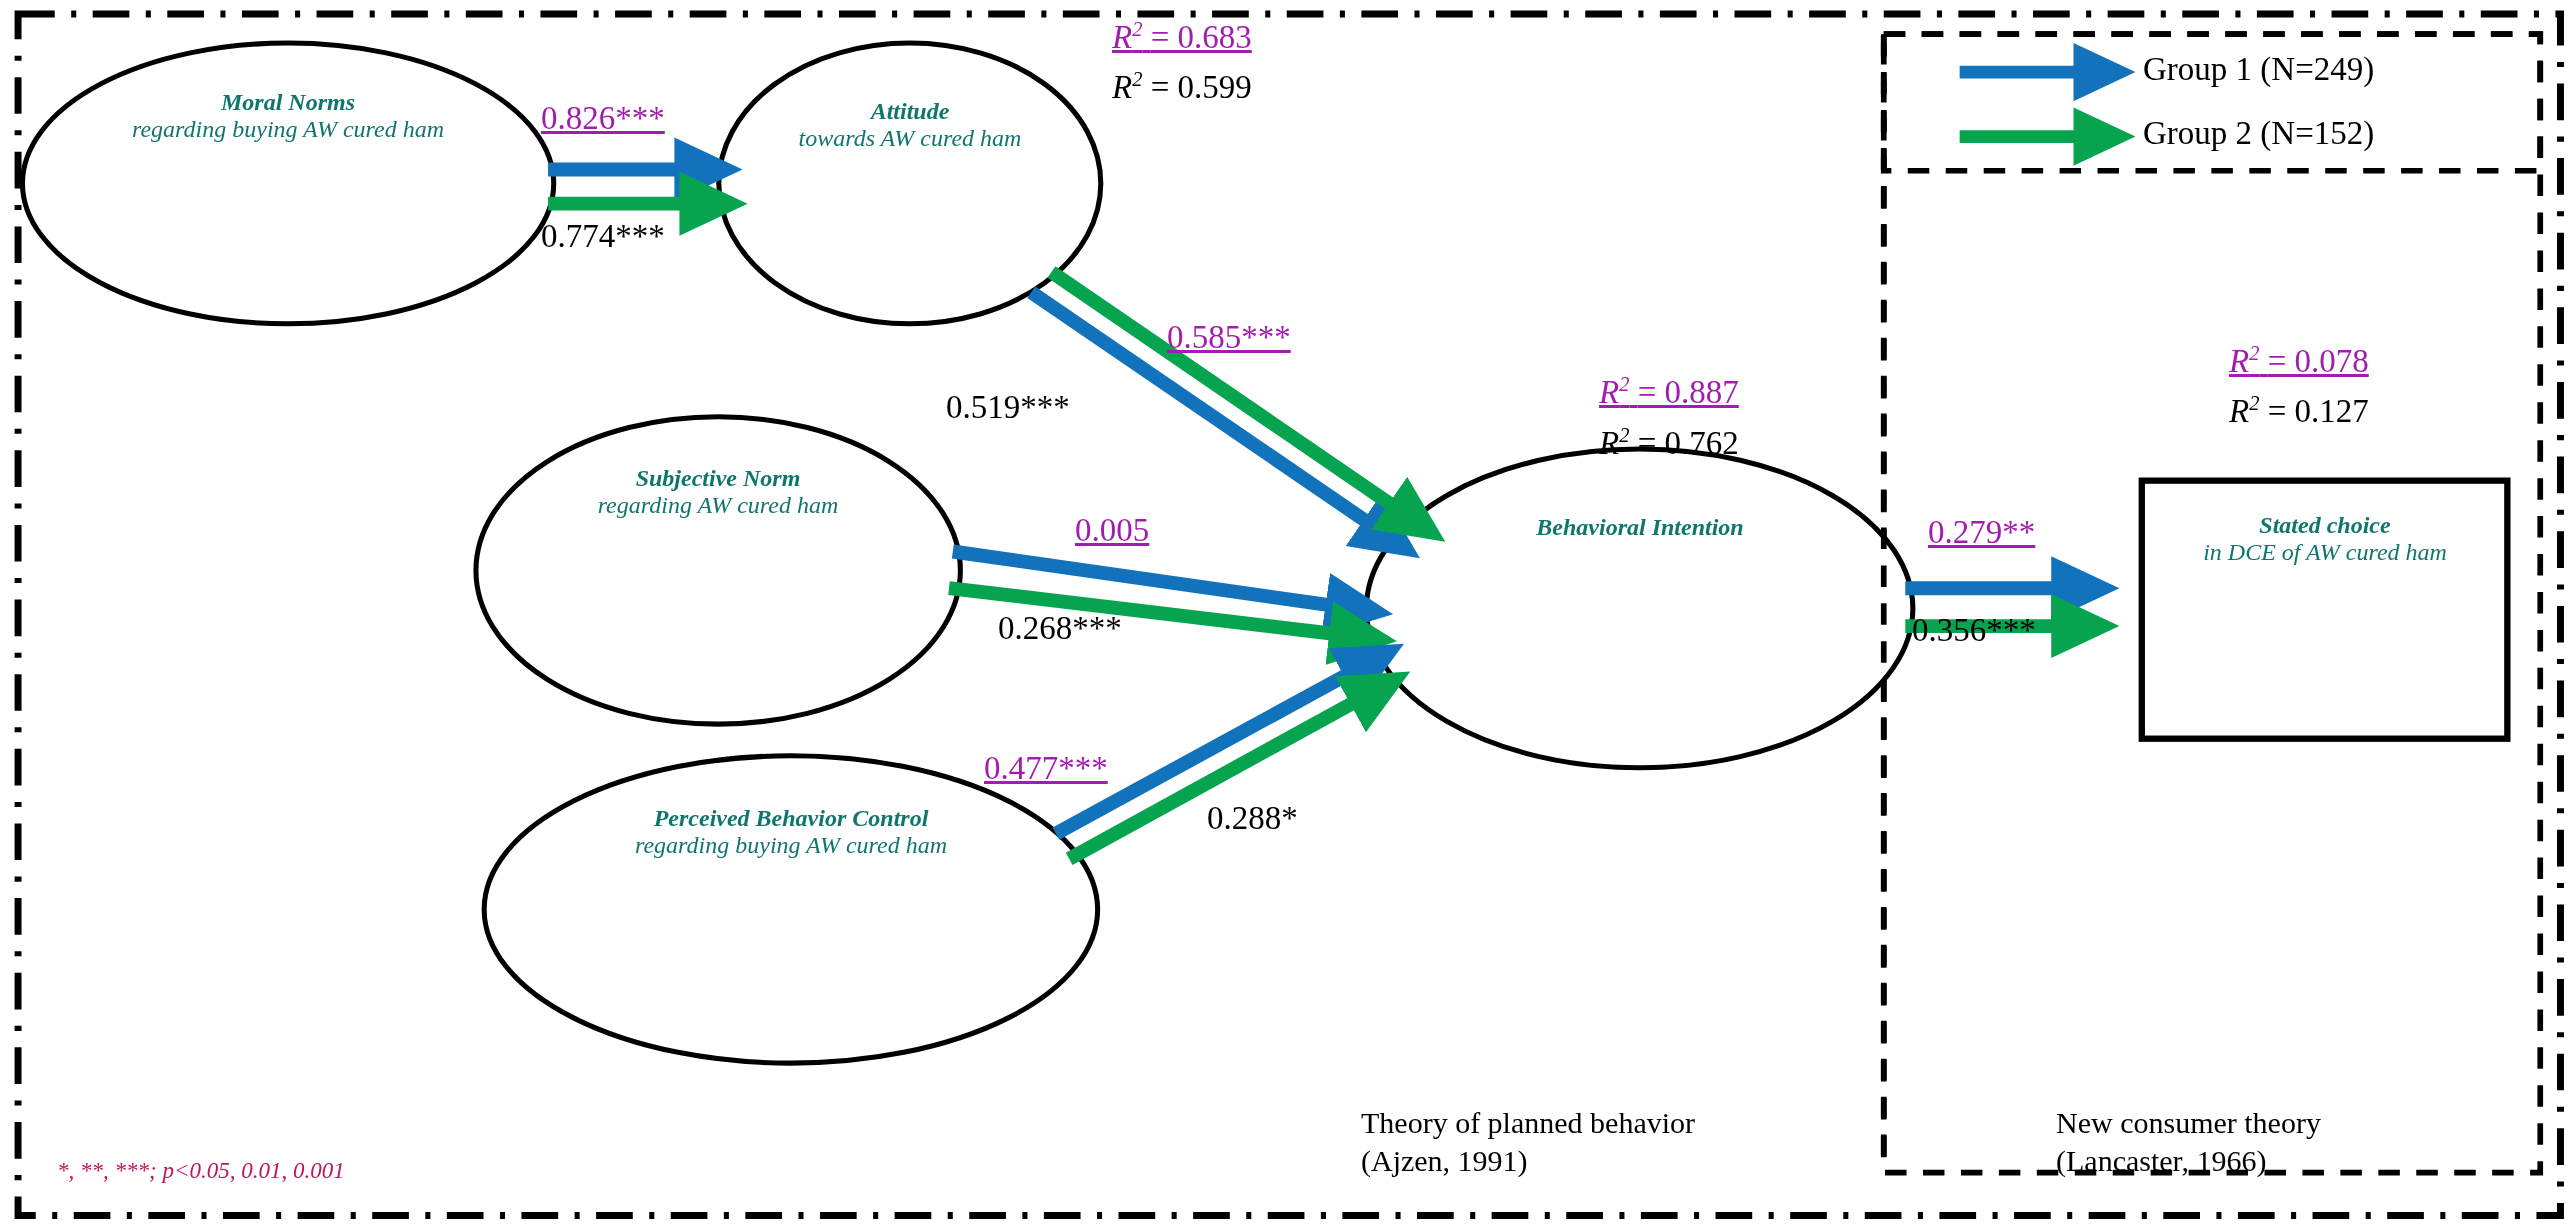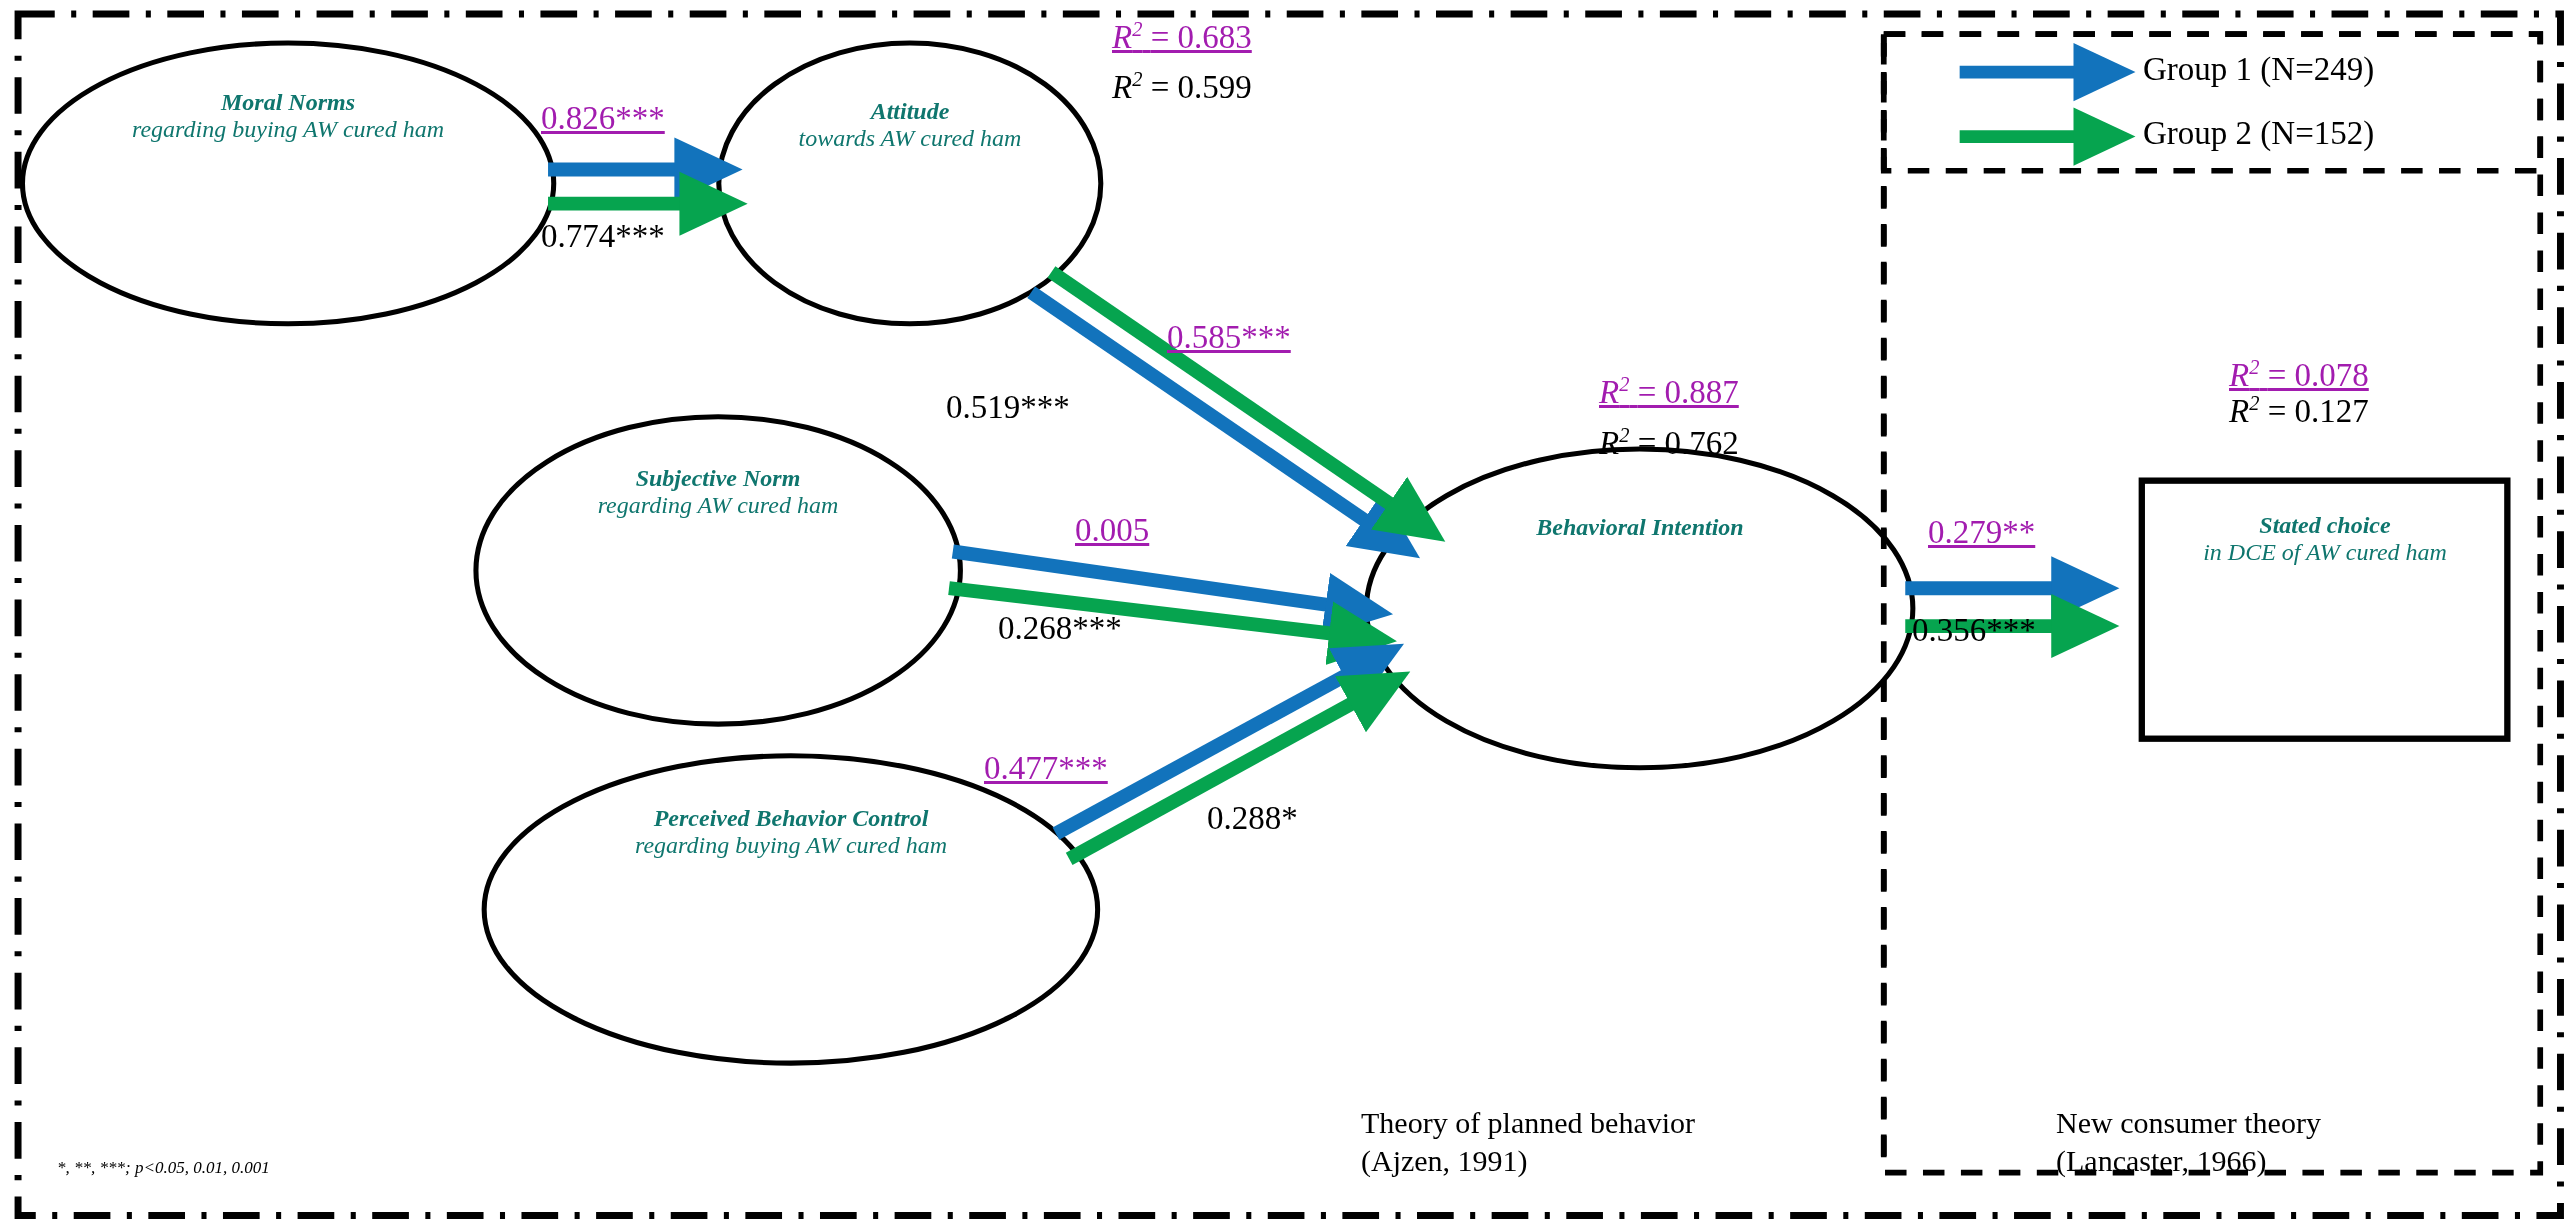--- a/index.html
+++ b/index.html
@@ -60,23 +60,23 @@
     position: absolute;
     font-size: 30px;
     color: #000000;
     line-height: 1.25;
     text-align: left;
     white-space: nowrap;
     margin-top: 32px;
   }
   .footnote {
     position: absolute;
-    font-size: 17px;
+    font-size: 23px;
     font-style: italic;
-    color: #000000;
+    color: #be185d;
     white-space: nowrap;
   }
 </style>
 </head>
 <body>
 
 <div id="stage">
 
   <svg class="layer" viewBox="0 0 4072 1948">
     <defs>
@@ -165,21 +165,21 @@
     <span class="ital">R</span><sup>2</sup> <span>= 0.599</span>
   </div>
 
   <div class="r2-label blue" style="left:1599px; top:373px;">
     <span class="ital">R</span><sup>2</sup> <span>= 0.887</span>
   </div>
   <div class="r2-label green" style="left:1599px; top:424px;">
     <span class="ital">R</span><sup>2</sup> <span>= 0.762</span>
   </div>
 
-  <div class="r2-label blue" style="left:2229px; top:356px;">
+  <div class="r2-label blue" style="left:2229px; top:342px;">
     <span class="ital">R</span><sup>2</sup> <span>= 0.078</span>
   </div>
   <div class="r2-label green" style="left:2229px; top:392px;">
     <span class="ital">R</span><sup>2</sup> <span>= 0.127</span>
   </div>
 
   <div class="path-label blue" style="left:541px; top:100px;">0.826***</div>
   <div class="path-label green" style="left:541px; top:218px;">0.774***</div>
 
   <div class="path-label blue" style="left:1167px; top:319px;">0.585***</div>

